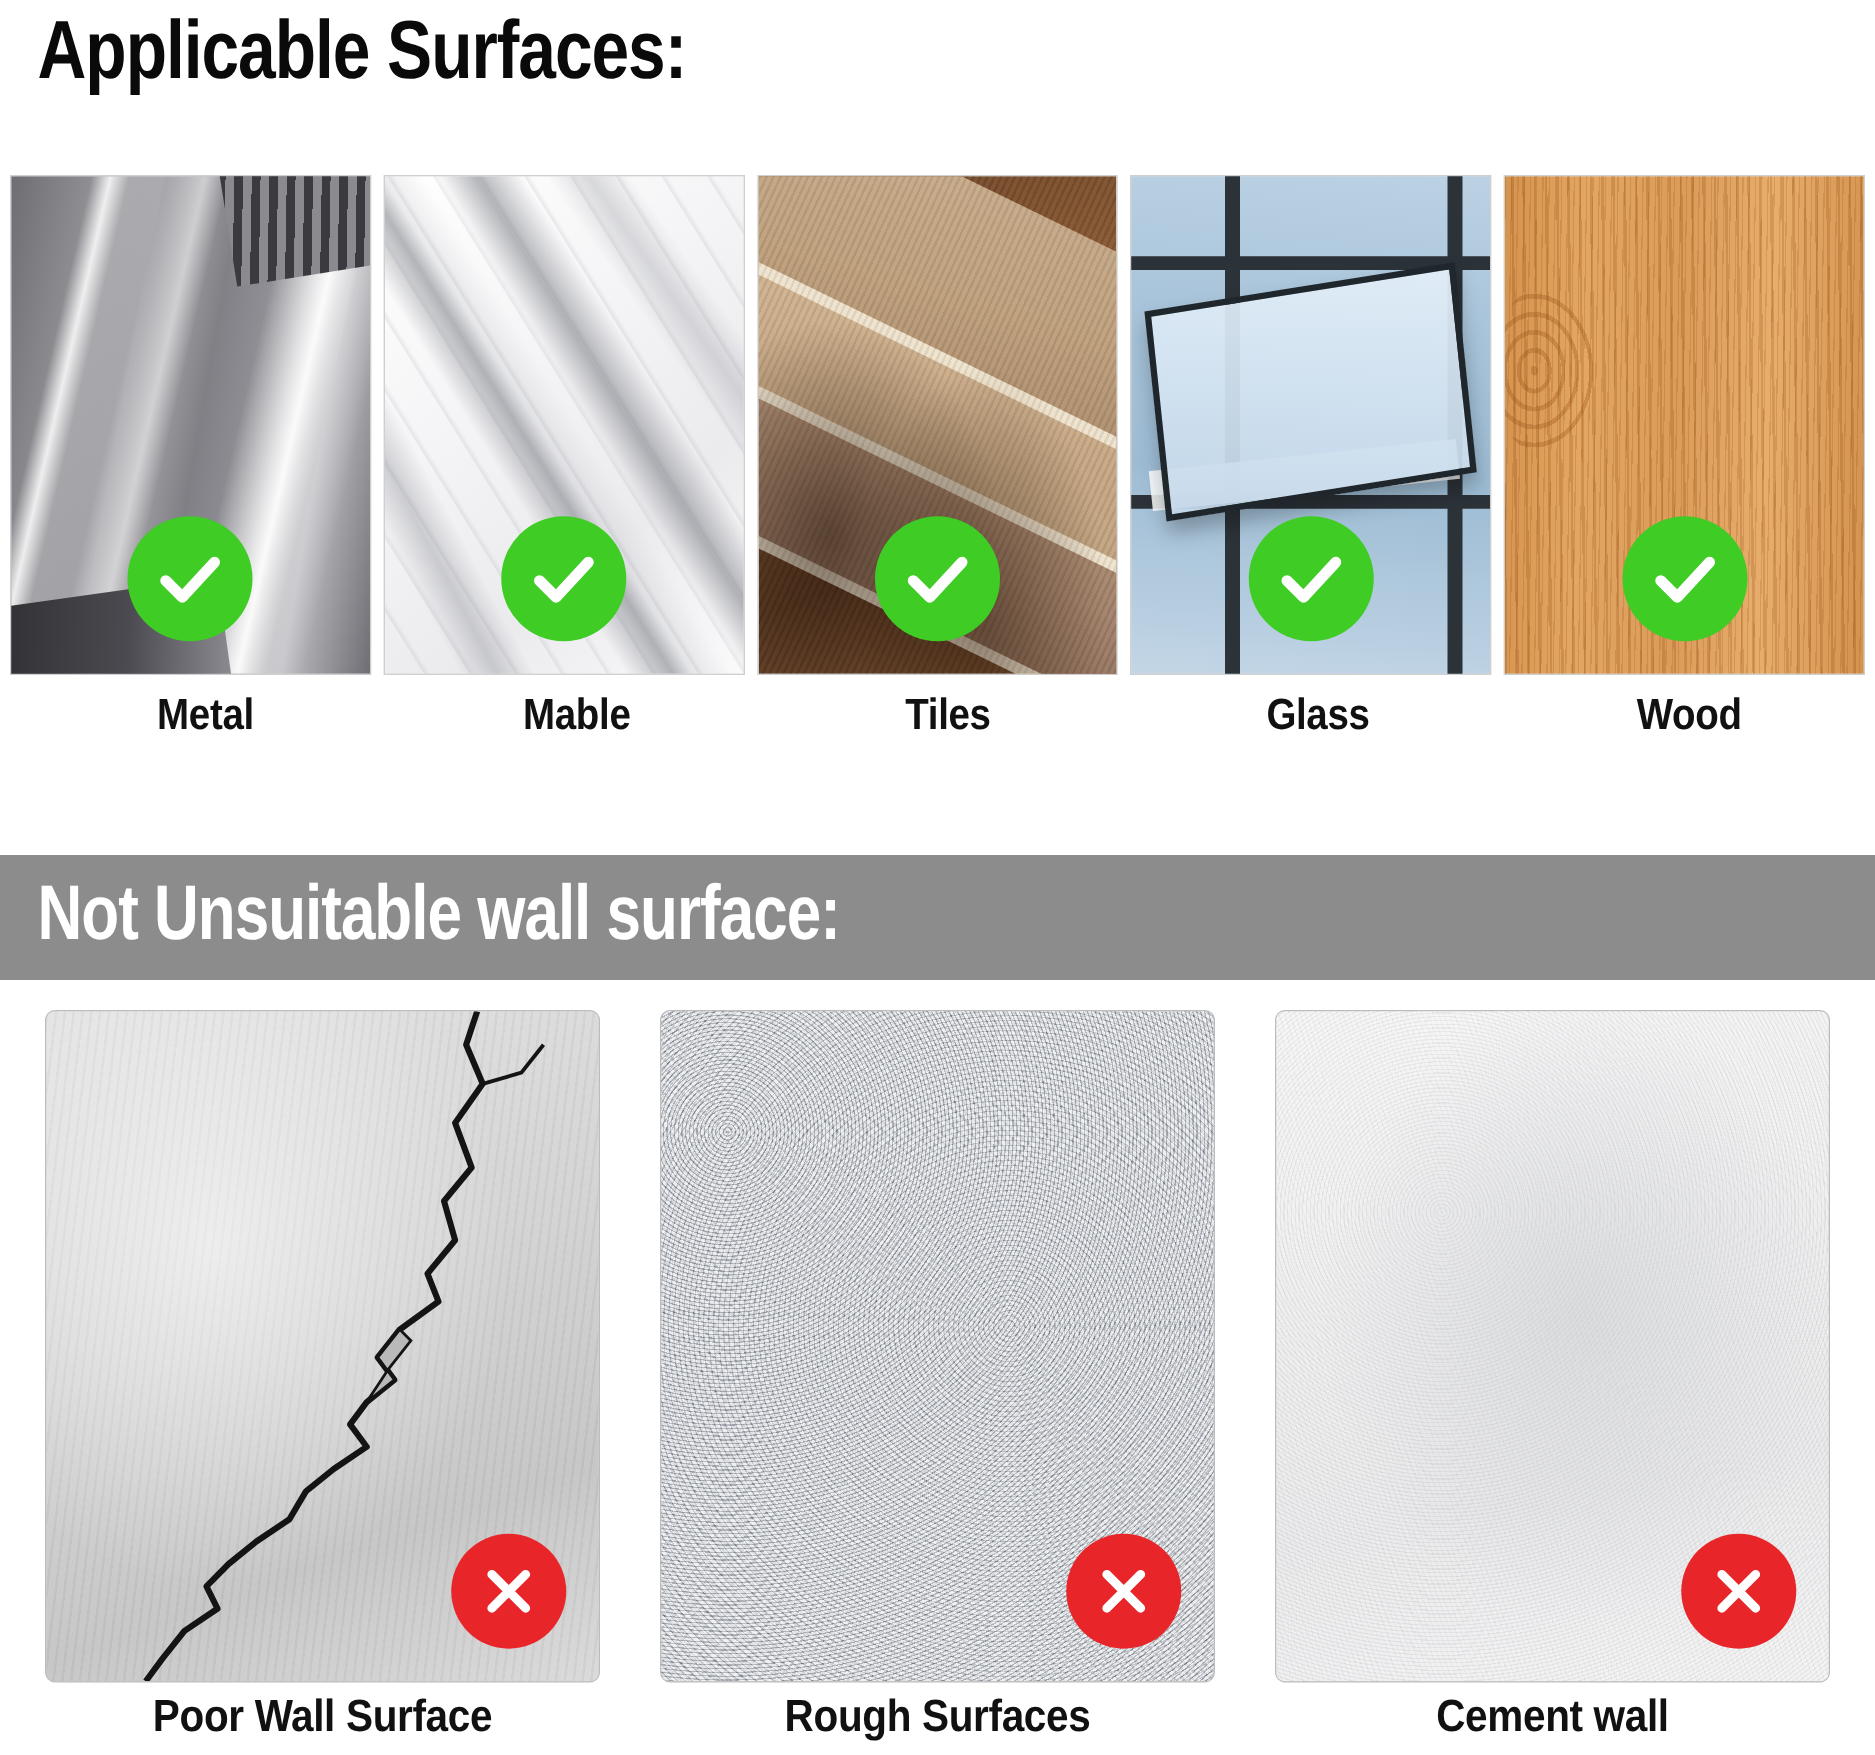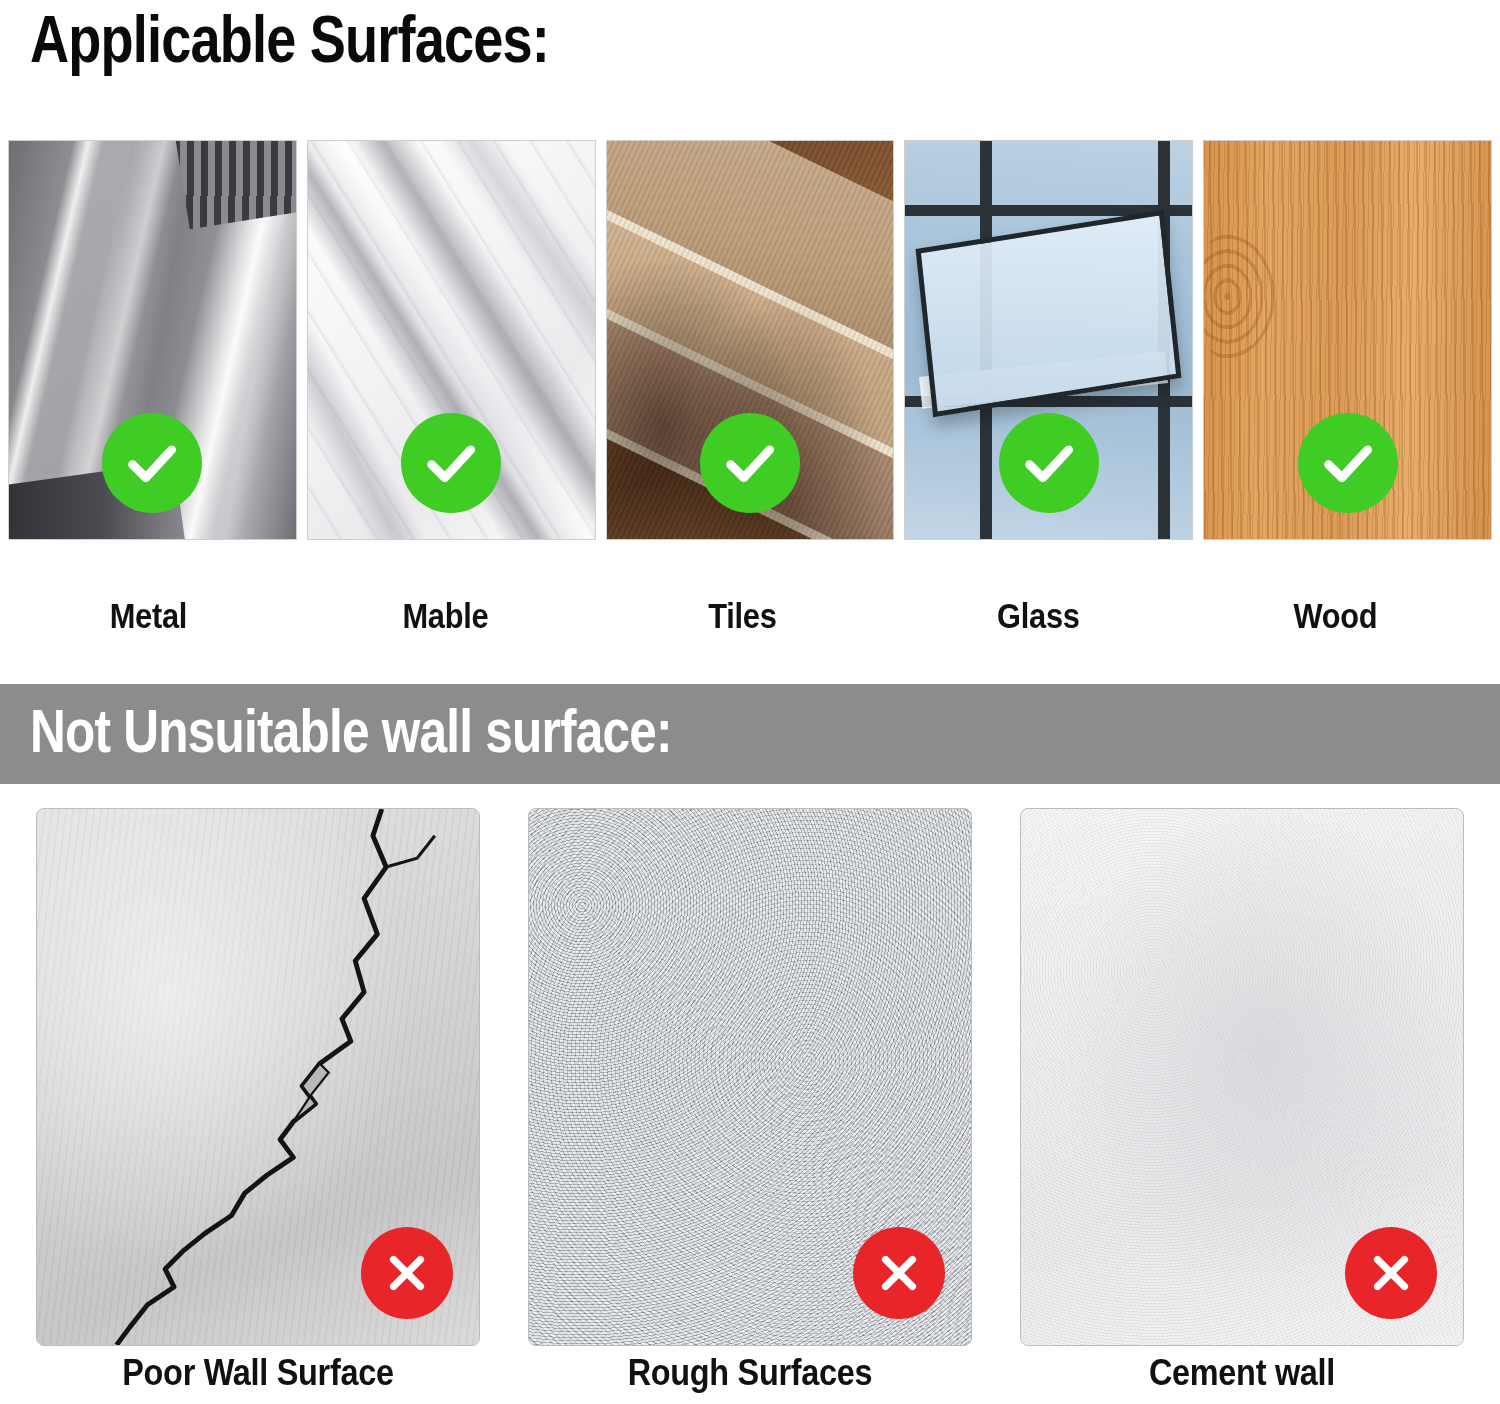--- a/index.html
+++ b/index.html
@@ -251,25 +251,24 @@
     height: 92px;
     background: #e8262a;
     right: 26px;
     bottom: 26px;
   }
   .badge-x svg { width: 54px; height: 54px; display: block; }
 
   
   .captions-top {
     position: absolute;
-    left: 0;
+    left: 16px;
     top: 552px;
     width: 1484px;
     display: flex;
-    margin-top: 44px;
   }
   .captions-top .cap {
     flex: 1 1 0;
     text-align: center;
     font-size: 35px;
     font-weight: bold;
     color: #111111;
     transform: scaleX(0.88);
     letter-spacing: -0.3px;
   }

